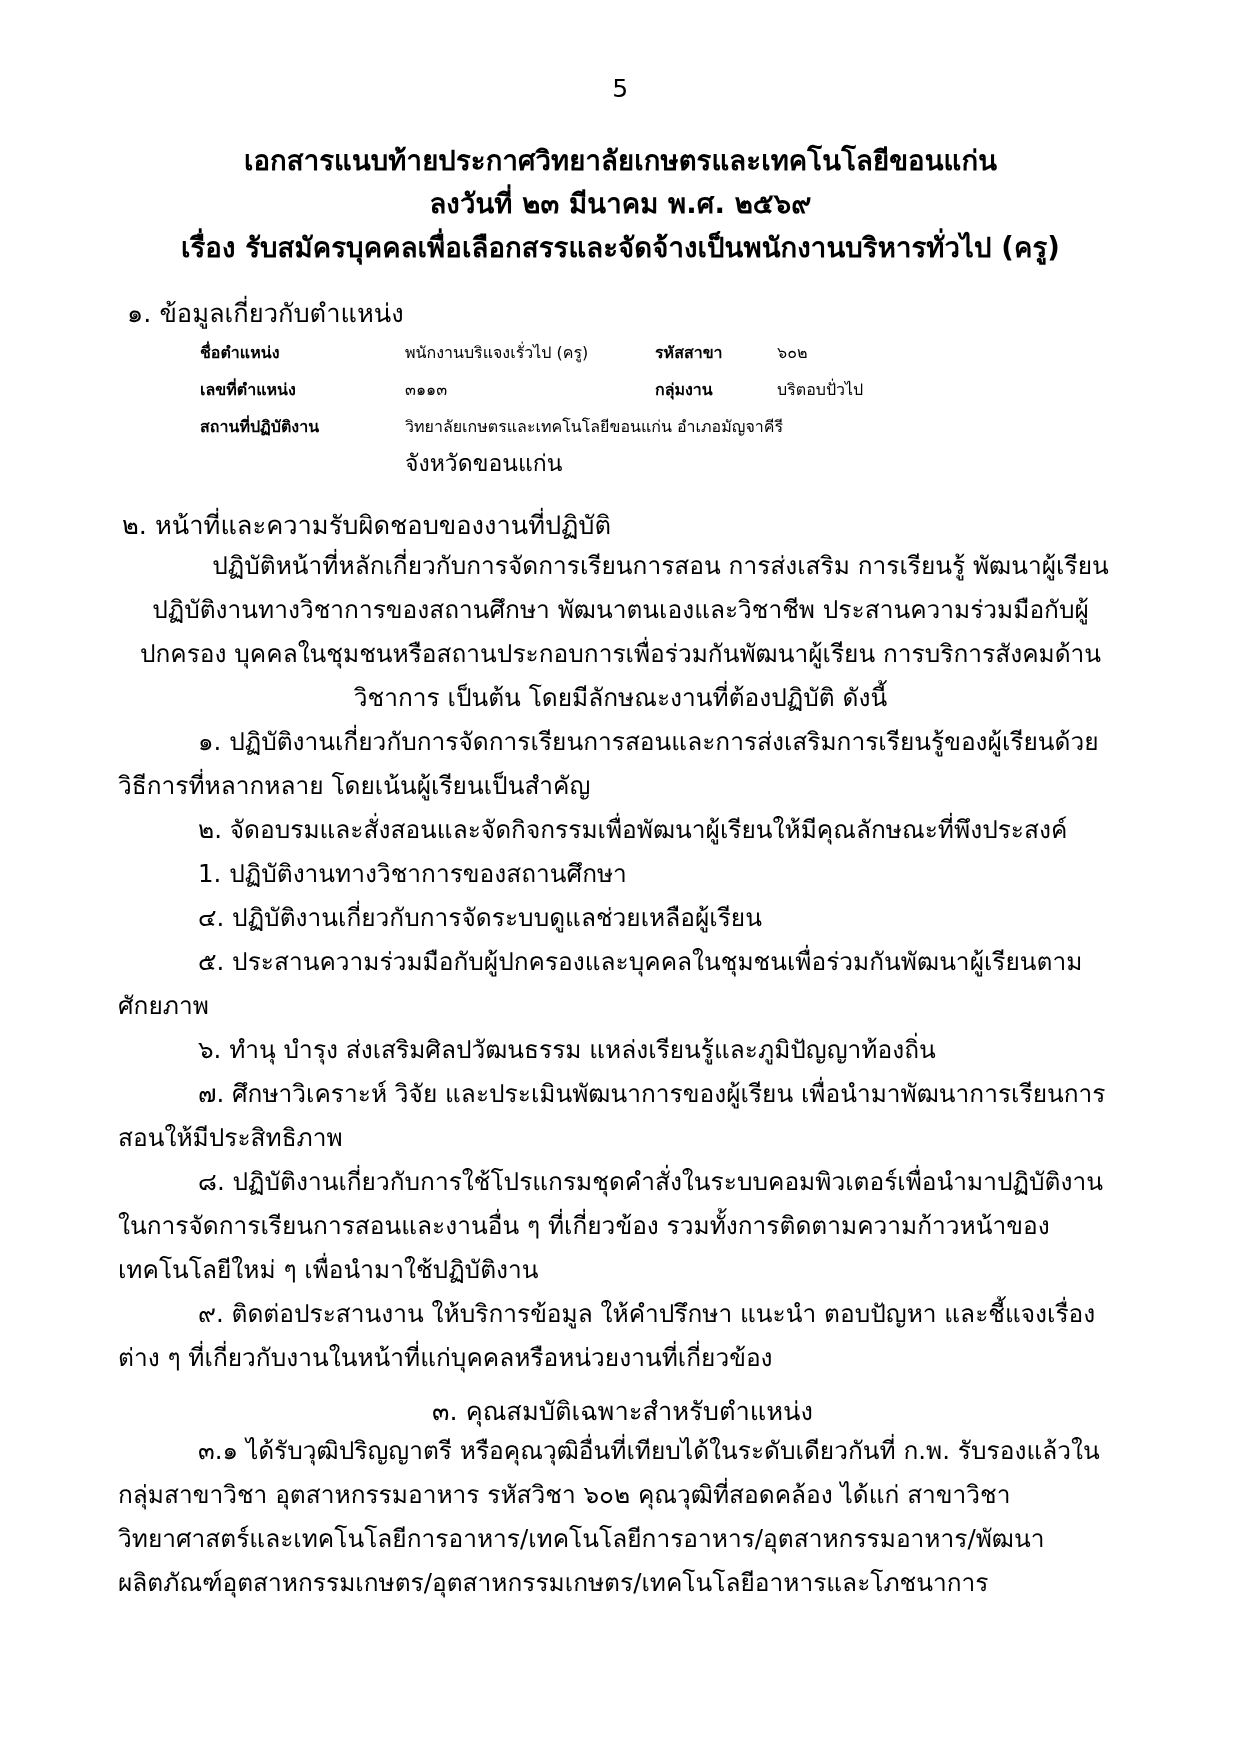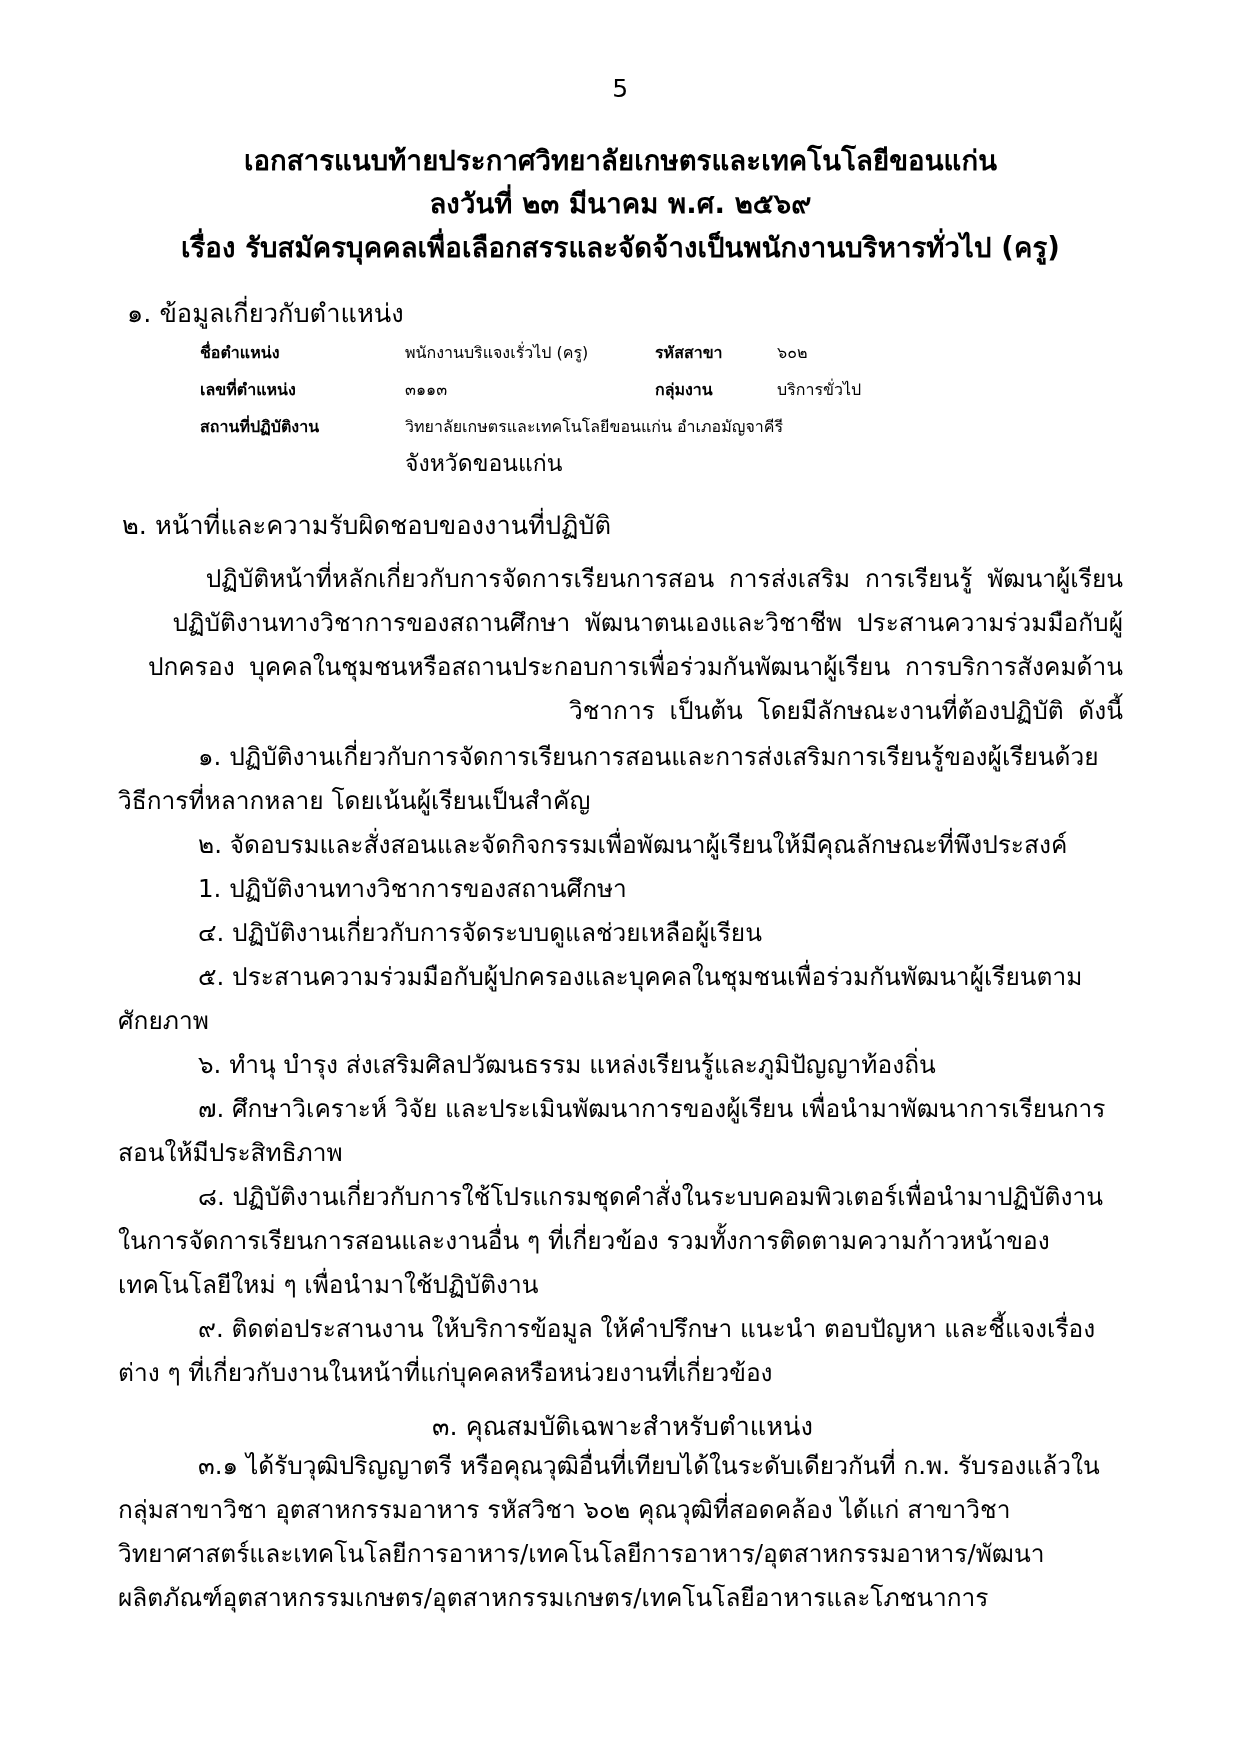--- a/index.html
+++ b/index.html
@@ -88,25 +88,24 @@
     font-size: 23px;
     line-height: 35px;
     padding-left: 205px;
   }
   .val-second-line span { display: inline-block; }
 
   
   .para {
     font-size: 24.5px;
     line-height: 44px;
-    text-align: right;
-    margin-top: 16px;
+    text-align: center;
+    margin-top: 1px;
     margin-bottom: 0;
     text-indent: 80px;
-    font-family: Liberation Mono, monospace;
   }
 
   
   .item {
     font-size: 24.5px;
     line-height: 44px;
     text-indent: 80px;
     margin: 0;
   }
 </style>
@@ -131,21 +130,21 @@
         <tr>
           <td class="lbl">ชื่อตำแหน่ง</td>
           <td class="val">พนักงานบริแจงเรั่วไป (ครู)</td>
           <td class="lbl2">รหัสสาขา</td>
           <td class="val2">๖๐๒</td>
         </tr>
         <tr>
           <td class="lbl">เลขที่ตำแหน่ง</td>
           <td class="val">๓๑๑๓</td>
           <td class="lbl2">กลุ่มงาน</td>
-          <td class="val2">บริการขั่วไป</td>
+          <td class="val2">บริตอบปั่วไป</td>
         </tr>
         <tr>
           <td class="lbl">สถานที่ปฏิบัติงาน</td>
           <td class="val-wide" colspan="3">วิทยาลัยเกษตรและเทคโนโลยีขอนแก่น  อำเภอมัญจาคีรี</td>
         </tr>
       </tbody>
     </table>
 
     <div class="val-second-line">
       <span>จังหวัดขอนแก่น</span>

